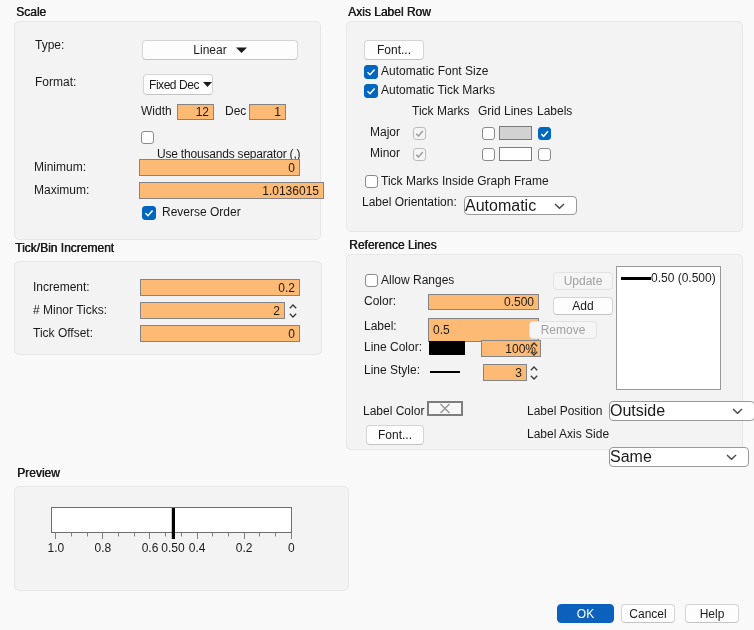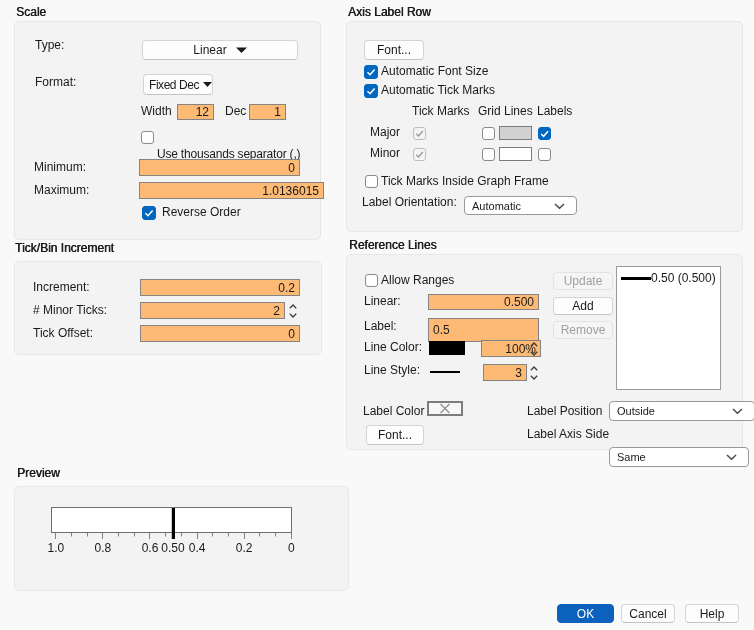--- a/index.html
+++ b/index.html
@@ -8,21 +8,21 @@
   .ttl{position:absolute;font-size:12px;line-height:12px;white-space:nowrap;color:#1a1a1a;text-shadow:0.5px 0 #1a1a1a}
   .box{position:absolute;background:#f3f3f3;border:1px solid #e7e7e7;border-radius:5px;box-sizing:border-box}
   .btn{position:absolute;background:#fdfdfd;border:1px solid #d4d4d4;border-bottom-color:#c3c3c3;border-radius:4px;box-sizing:border-box;font-size:12px;display:flex;align-items:center;justify-content:center;white-space:nowrap}
   .btn.dis{background:#f5f5f5;border-color:#e3e3e3;color:#a0a0a0}
   .inp{position:absolute;background:#fdba74;border:1px solid #848484;box-sizing:border-box;font-size:12px;display:flex;align-items:center;white-space:nowrap}
   .inp.r{justify-content:flex-end;padding-right:4px}
   .inp.l{justify-content:flex-start;padding-left:4px}
   .cb{position:absolute;width:13px;height:13px;box-sizing:border-box;border:1px solid #8a8a8a;border-radius:3px;background:#fff}
   .cb.on{background:#0067c0;border-color:#0067c0}
   .cb.disOn{background:#f4f4f4;border-color:#bdbdbd}
-  .combo{position:absolute;background:#fff;border:1px solid #999;border-radius:4px;box-sizing:border-box;font-size:11px;display:flex;align-items:center;padding-left:7px}
+  .combo{position:absolute;background:#fff;border:1px solid #999;border-radius:4px;box-sizing:border-box;font-size:16px;display:flex;align-items:center;}
   .combo svg{position:absolute;right:11px;top:50%;margin-top:-3px}
   svg{display:block}
 </style>
 </head>
 <body>
 
 <div class="ttl" style="left:16px;top:6px">Scale</div>
 <div class="box" style="left:14px;top:21px;width:307px;height:219px"></div>
 
 <div class="lbl" style="left:35px;top:39px">Type:</div>
@@ -163,21 +163,21 @@
 <div class="combo" style="left:464px;top:196px;width:113px;height:19px">Automatic<svg width="11" height="6">
       <path d="M1 1 L5.5 5.3 L10 1" stroke="#4d4d4d" stroke-width="1.5" fill="none"></path>
     </svg></div>
 
 <div class="ttl" style="left:349px;top:239px">Reference Lines</div>
 <div class="box" style="left:346px;top:254px;width:397px;height:196px"></div>
 
 <div class="cb" style="left:365px;top:274px"></div>
 <div class="lbl" style="left:381px;top:274px">Allow Ranges</div>
 
-<div class="lbl" style="left:364px;top:295px">Linear:</div>
+<div class="lbl" style="left:364px;top:295px">Color:</div>
 <div class="inp r" style="left:428px;top:294px;width:111px;height:16px">0.500</div>
 <div class="lbl" style="left:364px;top:320px">Label:</div>
 <div class="inp l" style="left:428px;top:318px;width:111px;height:24px">0.5</div>
 
 <div class="lbl" style="left:364px;top:341px">Line Color:</div>
 <div style="position:absolute;left:429px;top:341px;width:36px;height:14px;background:#000"></div>
 <div class="inp r" style="left:481px;top:340px;width:60px;height:17px">100%</div>
 <svg style="position:absolute;left:530px;top:342px" width="8" height="5">
     <path d="M0.8 4.2 L4 1 L7.2 4.2" stroke="#3a3a3a" stroke-width="1.3" fill="none"></path>
   </svg>
@@ -190,21 +190,21 @@
 <div class="inp r" style="left:483px;top:364px;width:44px;height:17px">3</div>
 <svg style="position:absolute;left:530px;top:366px" width="8" height="5">
     <path d="M0.8 4.2 L4 1 L7.2 4.2" stroke="#3a3a3a" stroke-width="1.3" fill="none"></path>
   </svg>
 <svg style="position:absolute;left:530px;top:375px" width="8" height="5">
     <path d="M0.8 0.8 L4 4 L7.2 0.8" stroke="#3a3a3a" stroke-width="1.3" fill="none"></path>
   </svg>
 
 <div class="btn dis" style="left:553px;top:272px;width:60px;height:18px">Update</div>
 <div class="btn" style="left:553px;top:297px;width:60px;height:18px">Add</div>
-<div class="btn dis" style="left:553px;top:321px;width:60px;height:18px">Remove</div>
+<div class="btn dis" style="left:529px;top:321px;width:68px;height:18px">Remove</div>
 
 <div style="position:absolute;left:616px;top:266px;width:105px;height:124px;background:#fff;border:1px solid #9a9a9a;box-sizing:border-box"></div>
 <div style="position:absolute;left:621px;top:277px;width:30px;height:3px;background:#000"></div>
 <div class="lbl" style="left:651px;top:272px">0.50 (0.500)</div>
 
 <div class="lbl" style="left:363px;top:405px">Label Color</div>
 <div style="position:absolute;left:427px;top:401px;width:36px;height:15px;border:2px solid #7d7d7d;box-sizing:border-box;background:#f7f7f7">
   <svg width="32" height="11">
       <path d="M11.5 1 L20.5 10 M20.5 1 L11.5 10" stroke="#8f8f8f" stroke-width="1.2"></path>
     </svg>

